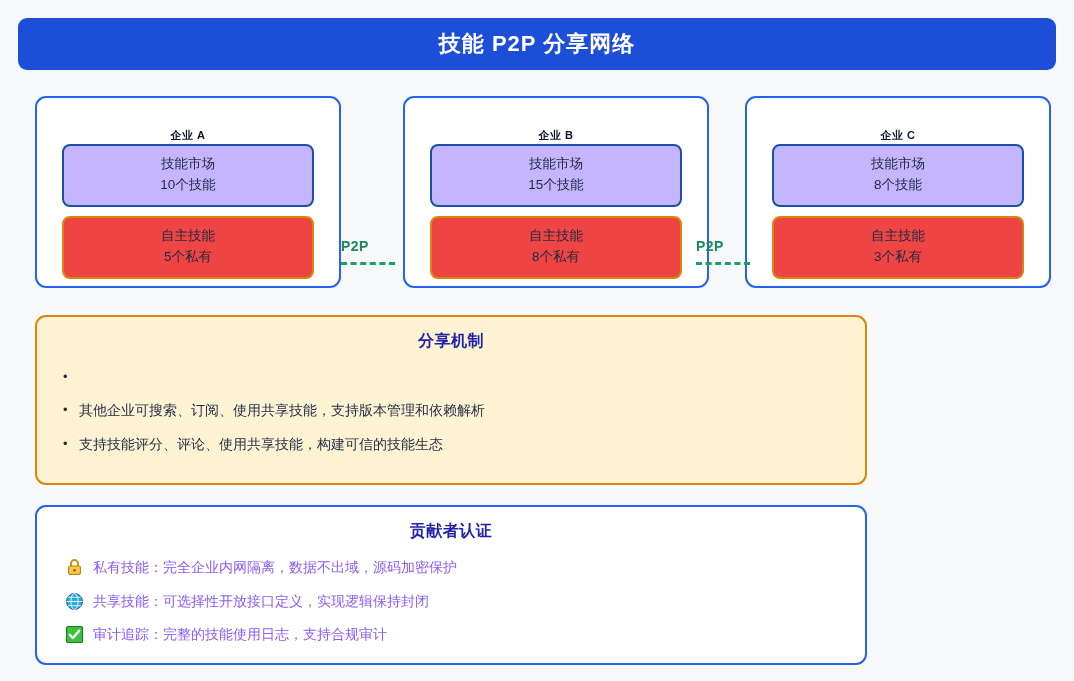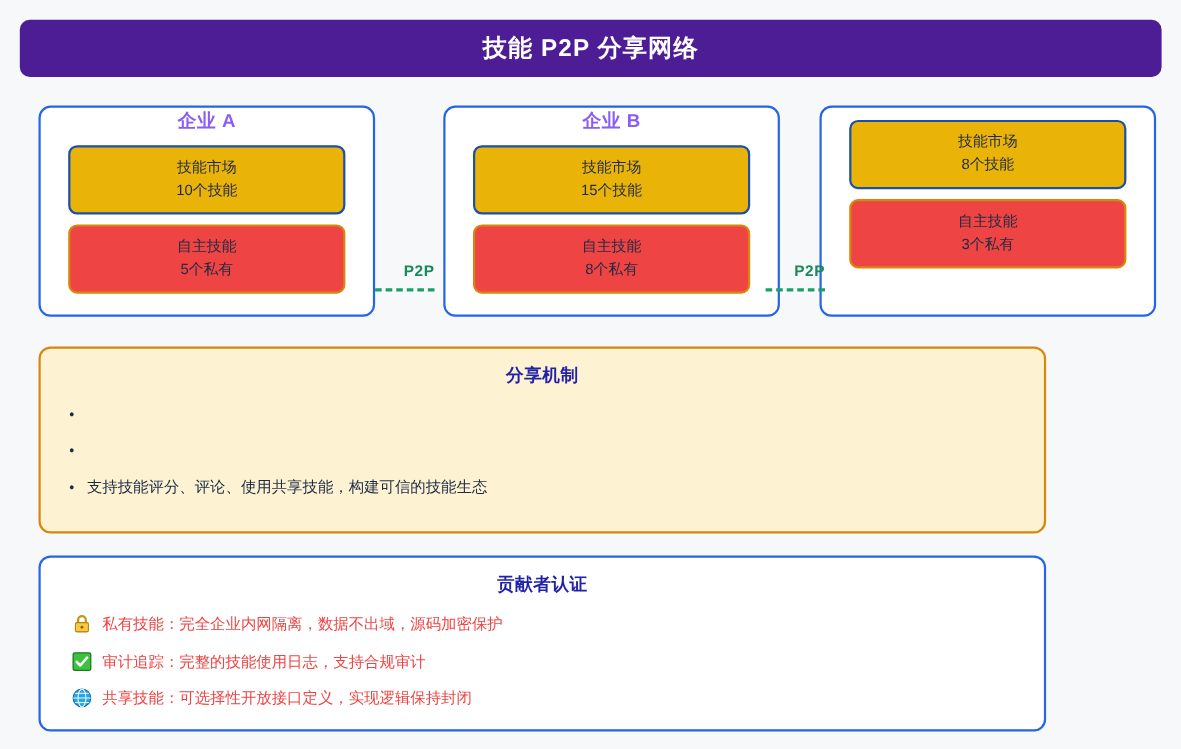--- a/index.html
+++ b/index.html
@@ -16,21 +16,21 @@
     position: relative;
   }
 
   
   .title-bar {
     position: absolute;
     left: 18px;
     top: 18px;
     width: 1038px;
     height: 52px;
-    background: #4c1d95;
+    background: #1d4ed8;
     border-radius: 9px;
     display: flex;
     align-items: center;
     justify-content: center;
   }
   .title-bar-text {
     color: #ffffff;
     font-size: 22px;
     font-weight: bold;
     letter-spacing: 1px;
@@ -53,75 +53,75 @@
     border: 2px solid #2563eb;
     border-radius: 11px;
     box-sizing: border-box;
   }
   .ent-card.card-0 { left: 35px; }
   .ent-card.card-1 { left: 403px; }
   .ent-card.card-2 { left: 745px; }
 
   .ent-title {
     text-align: center;
-    color: #8b5cf6;
-    font-size: 17px;
+    color: #0f172a;
+    font-size: 11px;
     font-weight: bold;
-    margin-top: 0;
+    margin-top: 30px;
     letter-spacing: 0.5px;
   }
   .ent-box {
     margin: 0 auto;
     width: 252px;
     box-sizing: border-box;
     border-radius: 8px;
     text-align: center;
     padding: 8px 0 9px 0;
     font-size: 13.5px;
     line-height: 1.55;
     color: #1f2a44;
   }
   .ent-box.market {
-    margin-top: 11px;
-    background: #eab308;
+    margin-top: 1px;
+    background: #c4b5fd;
     border: 2px solid #1b4fa8;
   }
   .ent-box.private {
     margin-top: 9px;
     background: #ef4444;
     border: 2px solid #d9860c;
   }
   .ent-box .line2 { display: block; }
 
   
   .p2p-conn {
     position: absolute;
     top: 142px;
     width: 54px;
-    text-align: right;
+    text-align: left;
   }
   .p2p-conn.conn-0 { left: 341px; }
   .p2p-conn.conn-1 { left: 696px; }
   .p2p-label {
     color: #1a8a5a;
     font-size: 14px;
     font-weight: bold;
     letter-spacing: 0.5px;
   }
   .p2p-dash {
     margin-top: 8px;
     height: 0;
     border-top: 3px dashed #19a06a;
   }
 
   
   .panel {
     position: absolute;
     left: 35px;
-    width: 916px;
+    width: 832px;
     box-sizing: border-box;
     border-radius: 11px;
   }
   .panel-share {
     top: 315px;
     height: 170px;
     background: #fdf3d3;
     border: 2px solid #d9860c;
   }
   .panel-security {
@@ -162,21 +162,21 @@
   .sec-list {
     margin: 16px 0 0 0;
     padding: 0 0 0 28px;
     list-style: none;
   }
   .sec-list li {
     display: flex;
     align-items: center;
     margin-bottom: 14px;
     font-size: 14px;
-    color: #ef4444;
+    color: #8b5cf6;
     line-height: 1.4;
   }
   .sec-icon {
     width: 19px;
     height: 19px;
     margin-right: 9px;
     flex: 0 0 19px;
     position: relative;
   }
   .sec-icon svg { display: block; }
@@ -209,20 +209,21 @@
       <span>技能市场</span>
       <span class="line2">15个技能</span>
     </div>
     <div class="ent-box private">
       <span>自主技能</span>
       <span class="line2">8个私有</span>
     </div>
   </div>
 
   <div class="ent-card card-2">
+    <div class="ent-title">企业 C</div>
     <div class="ent-box market">
       <span>技能市场</span>
       <span class="line2">8个技能</span>
     </div>
     <div class="ent-box private">
       <span>自主技能</span>
       <span class="line2">3个私有</span>
     </div>
   </div>
 
@@ -239,20 +240,21 @@
 </div>
 
 <div class="panel panel-share">
   <div class="panel-title">分享机制</div>
   <ul class="bullet-list">
     <li>
       <span class="bullet-mark">•</span>
     </li>
     <li>
       <span class="bullet-mark">•</span>
+      <span>其他企业可搜索、订阅、使用共享技能，支持版本管理和依赖解析</span>
     </li>
     <li>
       <span class="bullet-mark">•</span>
       <span>支持技能评分、评论、使用共享技能，构建可信的技能生态</span>
     </li>
   </ul>
 </div>
 
 <div class="panel panel-security">
   <div class="panel-title">贡献者认证</div>
@@ -261,39 +263,39 @@
     <li>
       <span class="sec-icon">
         <svg width="19" height="19" viewBox="0 0 19 19">
           <path d="M6 8 V5.6 A3.5 3.5 0 0 1 13 5.6 V8" fill="none" stroke="#c8960c" stroke-width="2"></path>
           <rect x="3.6" y="8" width="11.8" height="8.4" rx="1.4" fill="#f6c game"></rect>
           <rect x="3.6" y="8" width="11.8" height="8.4" rx="1.4" fill="#f7c948" stroke="#b8860b" stroke-width="1"></rect>
           <circle cx="9.5" cy="12.2" r="1.3" fill="#8a6508"></circle>
         </svg>
       </span>
       <span class="sec-text">私有技能：完全企业内网隔离，数据不出域，源码加密保护</span>
-    </li>
-
-    <li>
-      <span class="sec-icon">
-        <svg width="19" height="19" viewBox="0 0 19 19">
-          <rect x="1.5" y="1.5" width="16" height="16" rx="1.6" fill="#3ec13e" stroke="#1e7a1e" stroke-width="1.2"></rect>
-          <path d="M4.7 9.7 L7.9 13 L14.2 5.8" fill="none" stroke="#ffffff" stroke-width="2.3" stroke-linecap="round" stroke-linejoin="round"></path>
-        </svg>
-      </span>
-      <span class="sec-text">审计追踪：完整的技能使用日志，支持合规审计</span>
     </li>
 
     <li>
       <span class="sec-icon">
         <svg width="19" height="19" viewBox="0 0 19 19">
           <circle cx="9.5" cy="9.5" r="8" fill="#29a8e0" stroke="#1464a0" stroke-width="1"></circle>
           <ellipse cx="9.5" cy="9.5" rx="3.6" ry="8" fill="none" stroke="#e8f6ff" stroke-width="1"></ellipse>
           <line x1="1.5" y1="9.5" x2="17.5" y2="9.5" stroke="#e8f6ff" stroke-width="1"></line>
           <line x1="3" y1="5.3" x2="16" y2="5.3" stroke="#e8f6ff" stroke-width="0.9"></line>
           <line x1="3" y1="13.7" x2="16" y2="13.7" stroke="#e8f6ff" stroke-width="0.9"></line>
         </svg>
       </span>
       <span class="sec-text">共享技能：可选择性开放接口定义，实现逻辑保持封闭</span>
     </li>
 
+    <li>
+      <span class="sec-icon">
+        <svg width="19" height="19" viewBox="0 0 19 19">
+          <rect x="1.5" y="1.5" width="16" height="16" rx="1.6" fill="#3ec13e" stroke="#1e7a1e" stroke-width="1.2"></rect>
+          <path d="M4.7 9.7 L7.9 13 L14.2 5.8" fill="none" stroke="#ffffff" stroke-width="2.3" stroke-linecap="round" stroke-linejoin="round"></path>
+        </svg>
+      </span>
+      <span class="sec-text">审计追踪：完整的技能使用日志，支持合规审计</span>
+    </li>
+
   </ul>
 </div>
 
 </body></html>

